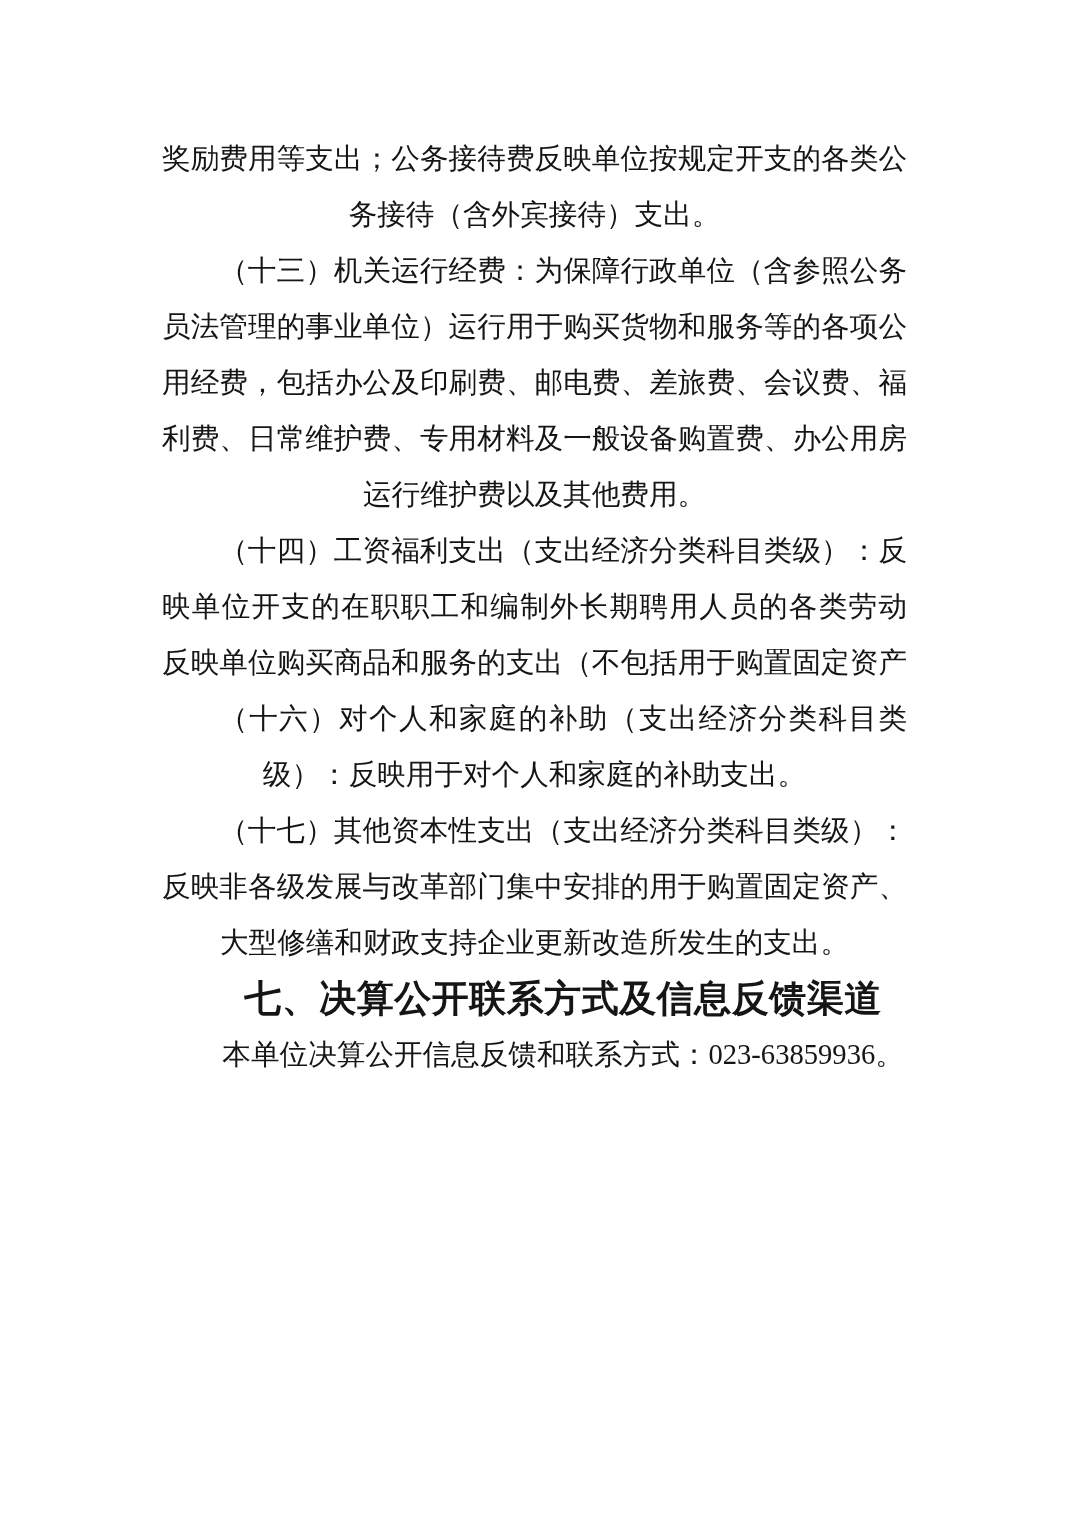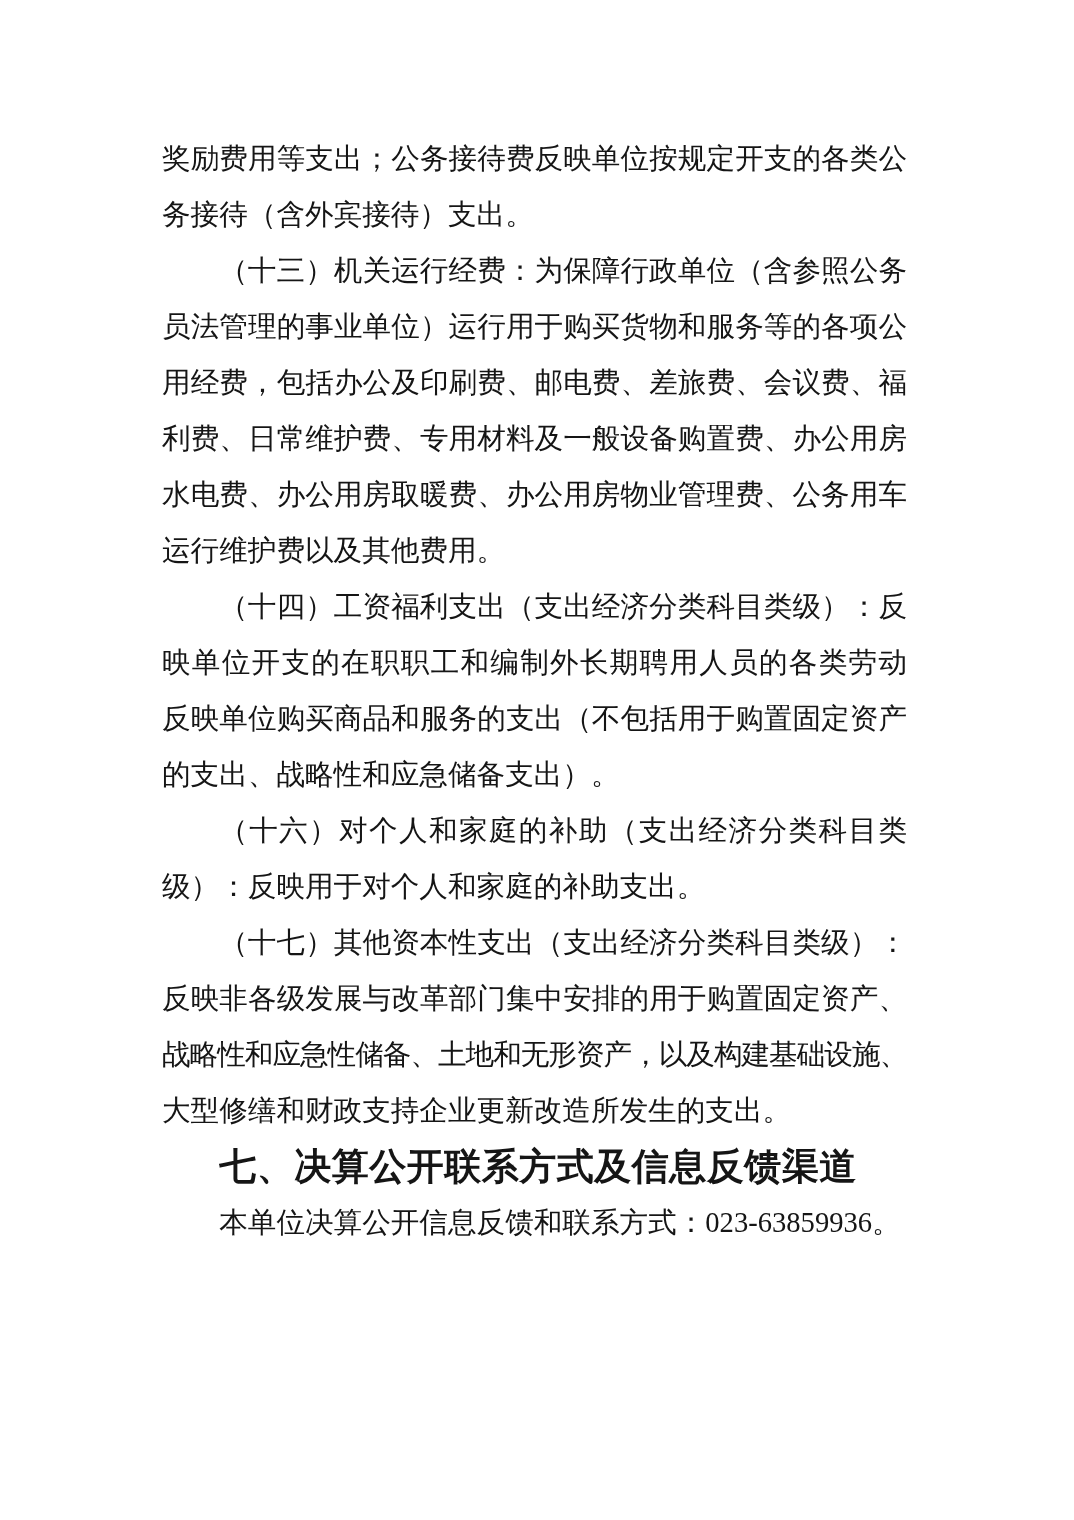--- a/index.html
+++ b/index.html
@@ -20,21 +20,21 @@
     height: 1441px;
     padding: 131px 167px 0 162px;
   }
   .doc {
     width: 745px;
   }
   .line {
     font-size: 28.6px;
     line-height: 56px;
     height: 56px;
-    text-align: left;
+    text-align: center;
   }
   
   .fill {
     text-align: justify;
     text-align-last: justify;
   }
   
   .tight {
     letter-spacing: -1.1px;
   }
@@ -55,28 +55,25 @@
 <body>
 
 <div class="page">
   <div class="doc">
     <div class="line fill">奖励费用等支出；公务接待费反映单位按规定开支的各类公</div>
     <div class="line">务接待（含外宾接待）支出。</div>
     <div class="line fill indent">（十三）机关运行经费：为保障行政单位（含参照公务</div>
     <div class="line fill">员法管理的事业单位）运行用于购买货物和服务等的各项公</div>
     <div class="line fill">用经费，包括办公及印刷费、邮电费、差旅费、会议费、福</div>
     <div class="line fill">利费、日常维护费、专用材料及一般设备购置费、办公用房</div>
-    <div class="line fill">水电费、办公用房取暖费、办公用房物业管理费、公务用车</div>
     <div class="line">运行维护费以及其他费用。</div>
     <div class="line fill indent">（十四）工资福利支出（支出经济分类科目类级）：反</div>
     <div class="line fill">映单位开支的在职职工和编制外长期聘用人员的各类劳动</div>
     <div class="line fill">反映单位购买商品和服务的支出（不包括用于购置固定资产</div>
-    <div class="line">的支出、战略性和应急储备支出）。</div>
     <div class="line fill indent">（十六）对个人和家庭的补助（支出经济分类科目类</div>
     <div class="line">级）：反映用于对个人和家庭的补助支出。</div>
     <div class="line fill indent">（十七）其他资本性支出（支出经济分类科目类级）：</div>
     <div class="line fill">反映非各级发展与改革部门集中安排的用于购置固定资产、</div>
-    <div class="line fill tight">战略性和应急性储备、土地和无形资产，以及构建基础设施、</div>
     <div class="line">大型修缮和财政支持企业更新改造所发生的支出。</div>
     <div class="line heading">七、决算公开联系方式及信息反馈渠道</div>
     <div class="line indent">本单位决算公开信息反馈和联系方式：023-63859936。</div>
   </div>
 </div>
 
 </body></html>

